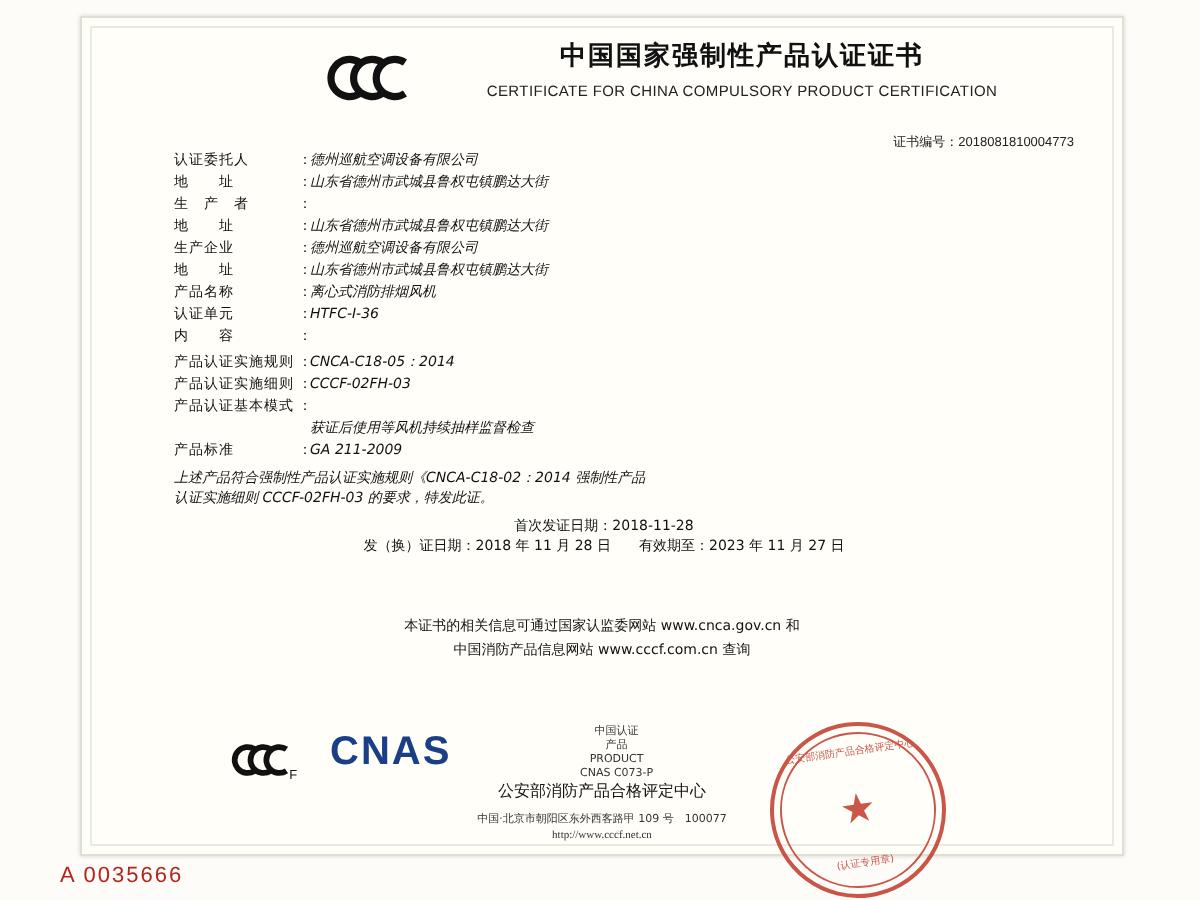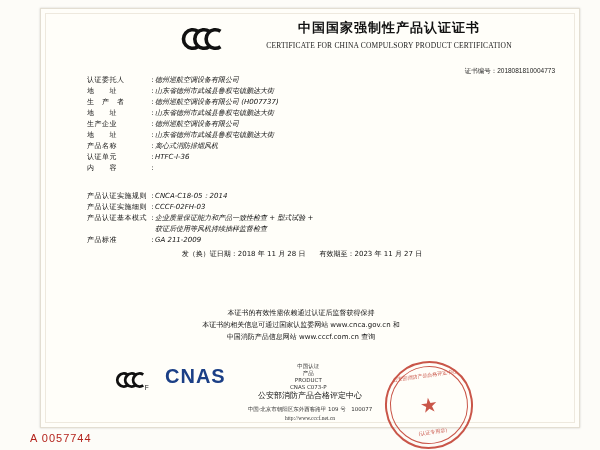--- a/index.html
+++ b/index.html
@@ -11,21 +11,20 @@
   .page{
     position:relative;width:600px;height:450px;
     background:#fdfcf8;
   }
   
   .sheet{
     position:absolute;left:40px;top:8px;width:520px;height:418px;
     background:#fffef9;
     border:1px solid #e3ded2;
     box-shadow:0 0 2px rgba(0,0,0,.18);
-    padding-left:18px;
   }
   .sheet:before{
     content:"";position:absolute;left:4px;top:4px;right:4px;bottom:4px;
     border:1px solid #eee9de;pointer-events:none;
   }
   
   .header{
     position:relative;height:56px;
   }
   .ccc-logo{
@@ -33,41 +32,41 @@
   }
   .title-block{
     position:absolute;left:180px;top:10px;width:300px;text-align:center;
   }
   .title-cn{
     font-size:13px;letter-spacing:1px;color:#111;font-weight:bold;
     font-family:"DejaVu Sans",sans-serif;
   }
   .title-en{
     font-size:7.5px;color:#222;margin-top:4px;letter-spacing:.2px;
-    font-family:Liberation Serif, serif;
+    font-family:Liberation Sans, sans-serif;
   }
   .cert-no{
     position:absolute;right:24px;top:58px;font-size:6.5px;color:#222;
     font-family:"Liberation Sans",sans-serif;
   }
   
   .fields{
     position:absolute;left:46px;top:66px;width:430px;
     font-family:"DejaVu Sans",sans-serif;
   }
   .row{display:flex;align-items:flex-start;margin-bottom:1px;min-height:9px;}
   .lbl{
     width:62px;flex:0 0 62px;font-size:7px;color:#111;letter-spacing:.5px;
     white-space:nowrap;
   }
   .colon{width:6px;flex:0 0 6px;font-size:7px;color:#111;}
   .val{font-size:7px;color:#111;line-height:10px;font-style:italic;}
   .unit-list{margin-left:0;}
   .unit-list div{font-size:7px;line-height:10.5px;color:#111;}
-  .block2{margin-top:18px;}
+  .block2{margin-top:3px;}
   .block2 .row{min-height:10px;}
   .dates{
     margin-top:4px;text-align:center;font-size:7px;color:#111;
     font-family:"DejaVu Sans",sans-serif;
   }
   .notes{
     position:absolute;left:40px;top:298px;width:440px;text-align:center;
   }
   .notes div{font-size:7px;color:#111;line-height:12px;font-family:"DejaVu Sans",sans-serif;}
   
@@ -155,21 +154,20 @@
         <div class="val">德州巡航空调设备有限公司</div>
       </div>
       <div class="row">
         <div class="lbl">地　　址</div>
         <div class="colon">：</div>
         <div class="val">山东省德州市武城县鲁权屯镇鹏达大街</div>
       </div>
       <div class="row">
         <div class="lbl">生　产　者</div>
         <div class="colon">：</div>
-        <div class="val">德州巡航空调设备有限公司 (H007737)</div>
       </div>
       <div class="row">
         <div class="lbl">地　　址</div>
         <div class="colon">：</div>
         <div class="val">山东省德州市武城县鲁权屯镇鹏达大街</div>
       </div>
       <div class="row">
         <div class="lbl">生产企业</div>
         <div class="colon">：</div>
         <div class="val">德州巡航空调设备有限公司</div>
@@ -202,42 +200,45 @@
           <div class="val">CNCA-C18-05：2014</div>
         </div>
         <div class="row">
           <div class="lbl">产品认证实施细则</div>
           <div class="colon">：</div>
           <div class="val">CCCF-02FH-03</div>
         </div>
         <div class="row">
           <div class="lbl">产品认证基本模式</div>
           <div class="colon">：</div>
-          <div class="val">企业质量保证能力和产品一致性检查 + 型式试验 +</div>
         </div>
         <div class="row">
           <div class="lbl"></div>
           <div class="colon"></div>
           <div class="val">获证后使用等风机持续抽样监督检查</div>
         </div>
         <div class="row">
           <div class="lbl">产品标准</div>
           <div class="colon">：</div>
           <div class="val">GA 211-2009</div>
         </div>
       </div>
 
+      <div style="margin-top:4px;">
+        <div class="val">上述产品符合强制性产品认证实施规则《CNCA-C18-02：2014 强制性产品</div>
+        <div class="val">认证实施细则 CCCF-02FH-03 的要求，特发此证。</div>
+      </div>
 
       <div class="dates">
+        <div>首次发证日期：2018-11-28</div>
         <div>发（换）证日期：2018 年 11 月 28 日　　有效期至：2023 年 11 月 27 日</div>
       </div>
     </div>
 
     <div class="notes">
-      <div>本证书的有效性需依赖通过认证后监督获得保持</div>
       <div>本证书的相关信息可通过国家认监委网站 www.cnca.gov.cn 和</div>
       <div>中国消防产品信息网站 www.cccf.com.cn 查询</div>
     </div>
 
     <div class="logos">
       <div class="ccc-small">
         <svg viewBox="0 0 100 70" width="36" height="26" aria-hidden="true">
           <g fill="none" stroke="#111" stroke-width="8">
             <path d="M40 20 A18 18 0 1 0 40 50"></path>
             <path d="M62 20 A18 18 0 1 0 62 50"></path>
@@ -264,14 +265,14 @@
         <div class="star">★</div>
         <div class="txt">(认证专用章)</div>
       </div>
     </div>
 
     <div class="issuer">公安部消防产品合格评定中心</div>
     <div class="addr">中国·北京市朝阳区东外西客路甲 109 号　100077</div>
     <div class="site">http://www.cccf.net.cn</div>
   </div>
 
-  <div class="serial">A 0057744</div>
+  <div class="serial">A 0035666</div>
 </div>
 
 </body></html>

